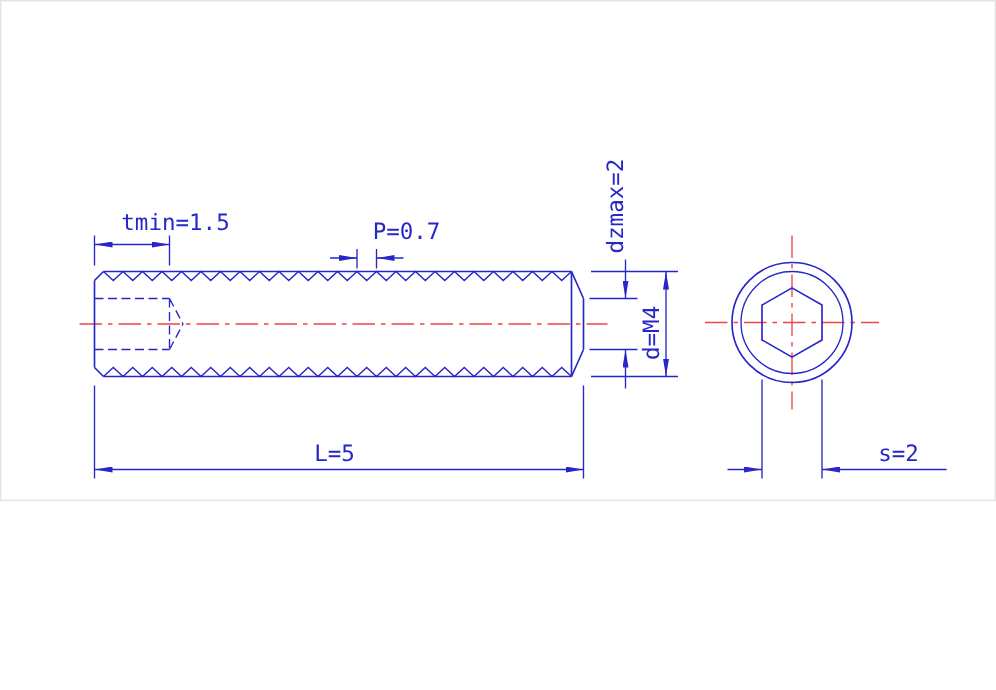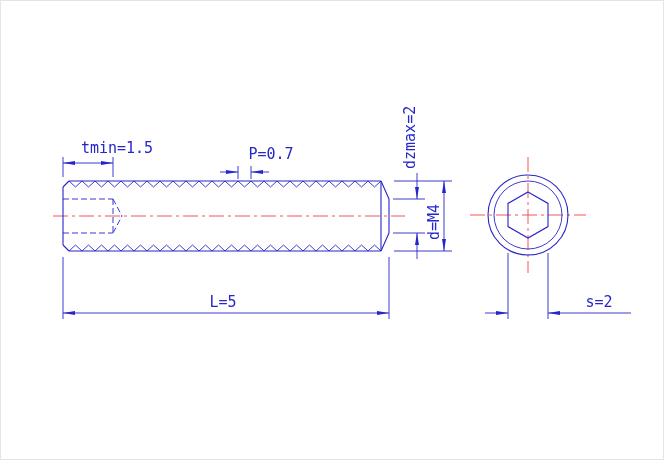--- a/index.html
+++ b/index.html
@@ -1,16 +1,16 @@
 <!DOCTYPE html>
 <html style="--line: #2626c9; --center: #ee4444; --bg: #ffffff;"><head>
 <meta charset="utf-8">
 <style>
   html,body{margin:0;padding:0;background:#ffffff;}
-  .canvas{position:relative;width:664px;height:460px;background:var(--bg,#ffffff);overflow:hidden;box-sizing:border-box;border:1px solid #e4e4e4;}
+  .canvas{position:relative;width:664px;height:334px;background:var(--bg,#ffffff);overflow:hidden;box-sizing:border-box;border:1px solid #e4e4e4;}
   svg{display:block}
   .l{stroke:var(--line,#2626c9);stroke-width:1.1;fill:none;}
   .thin{stroke:var(--line,#2626c9);stroke-width:0.9;fill:none;}
   .hid{stroke:var(--line,#2626c9);stroke-width:0.9;fill:none;stroke-dasharray:6 3;}
   .cl{stroke:var(--center,#ee4444);stroke-width:0.9;fill:none;stroke-dasharray:15 4 3 4;}
   .dim{stroke:var(--line,#2626c9);stroke-width:0.9;fill:none;}
   .txt{fill:var(--line,#2626c9);font-family:"DejaVu Sans Mono",monospace;font-size:15px;}
   .arrowhead{fill:var(--line,#2626c9);}
 </style>
 </head>

